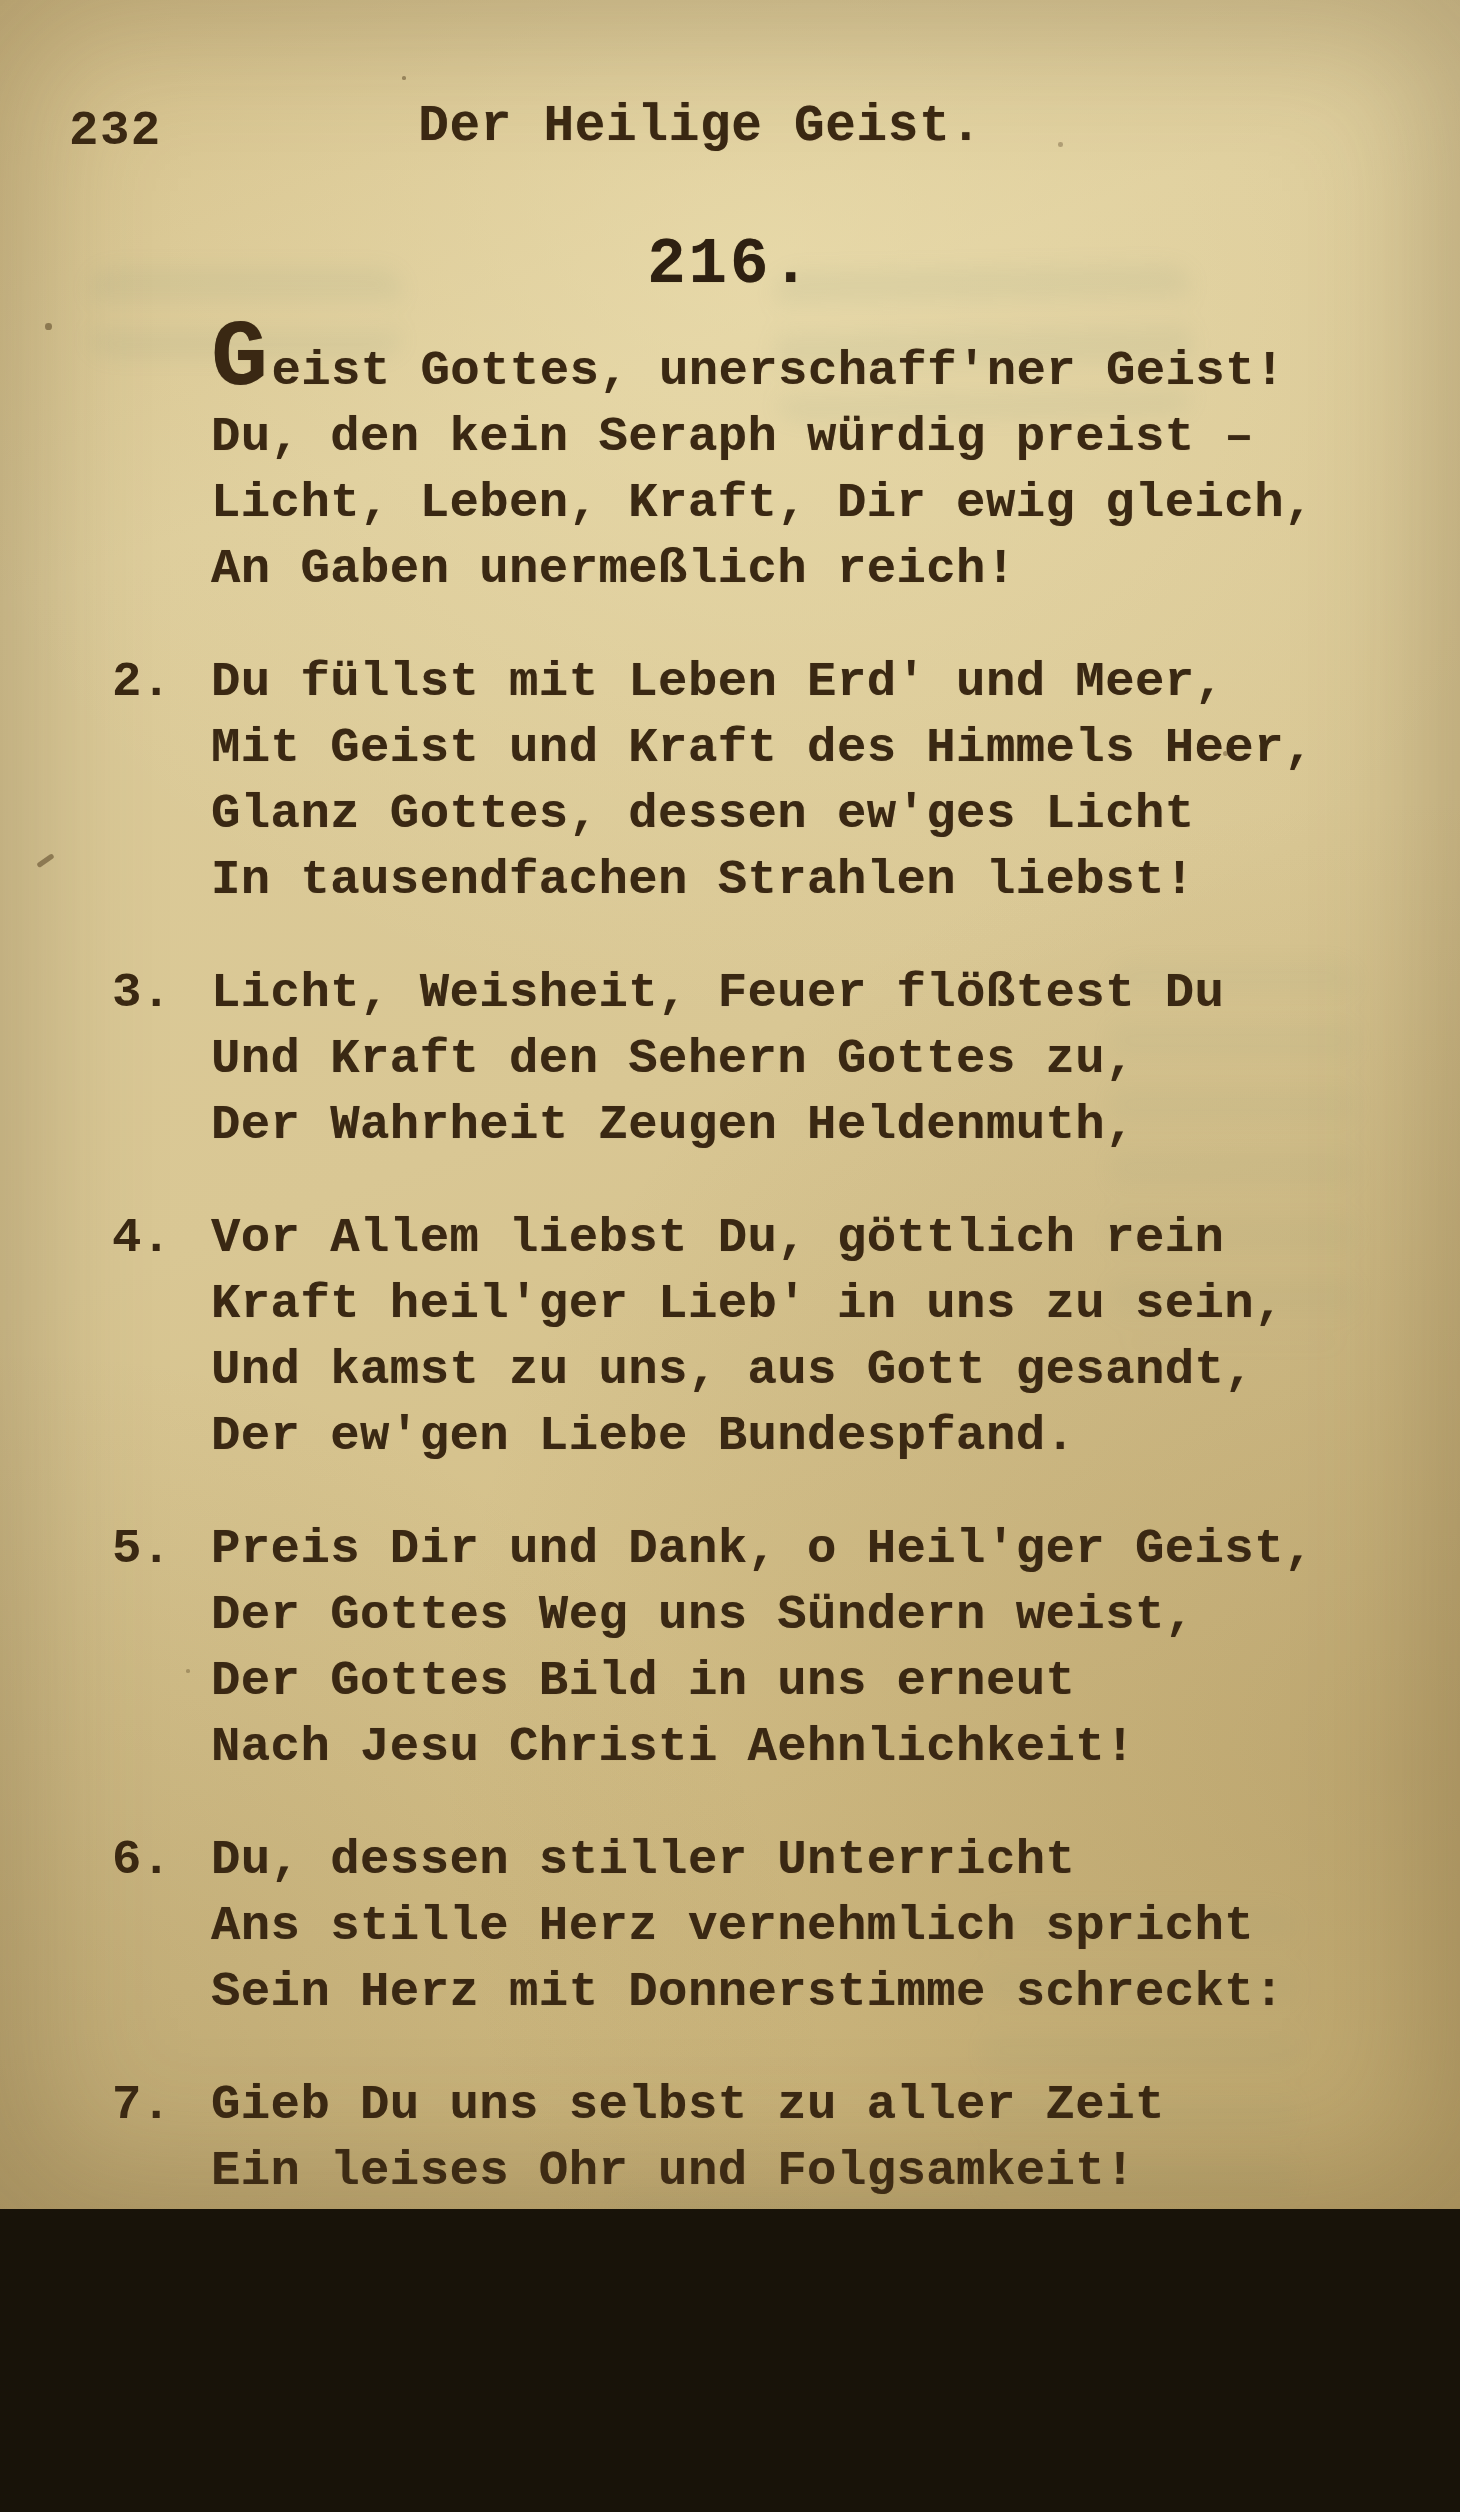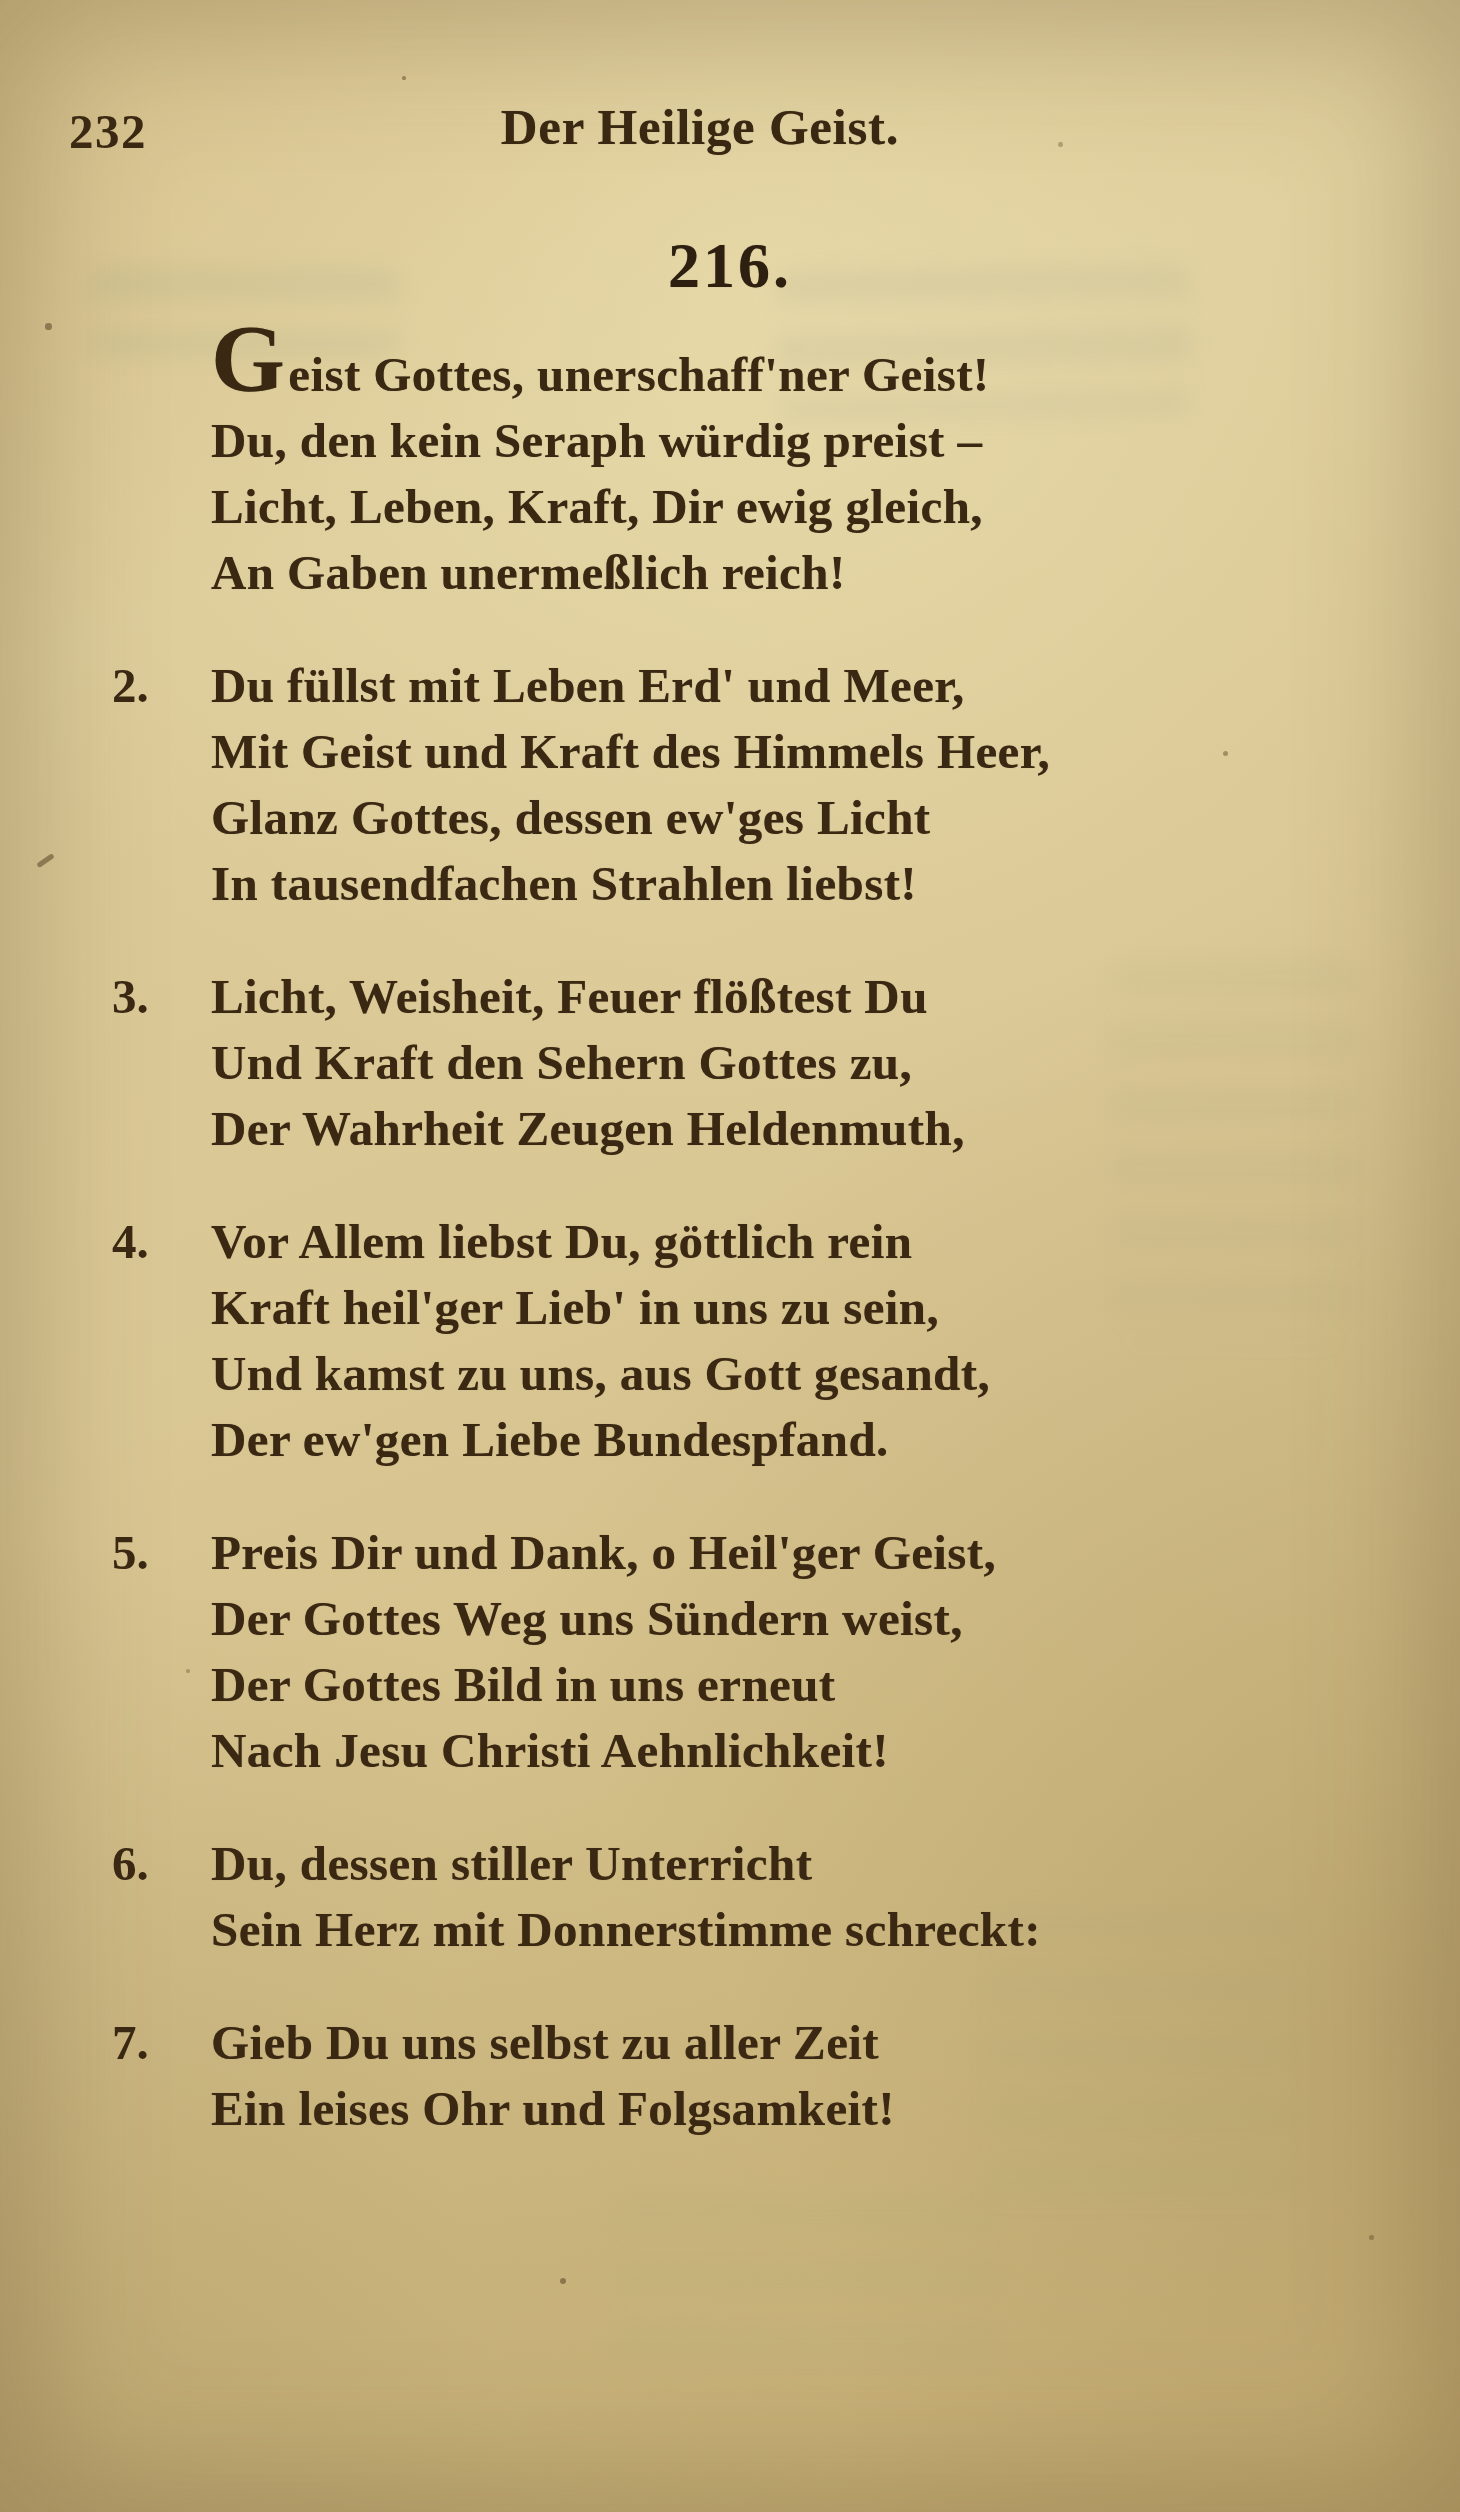--- a/index.html
+++ b/index.html
@@ -3,23 +3,23 @@
 <meta charset="utf-8">
 <style>
   html, body {
     margin: 0;
     padding: 0;
     background: #181309;
   }
   .page {
     position: relative;
     width: 1460px;
-    height: 2512px;
+    height: 2209px;
     overflow: hidden;
-    font-family: Liberation Serif, serif;
+    font-family: Liberation Mono, monospace;
     color: #3a2813;
     background:
       radial-gradient(95% 55% at 52% 12%, rgba(242,230,184,0.50), rgba(242,230,184,0) 62%),
       radial-gradient(120% 80% at 96% 80%, rgba(124,98,52,0.22), rgba(124,98,52,0) 55%),
       radial-gradient(110% 70% at 2% 96%, rgba(116,94,52,0.20), rgba(116,94,52,0) 50%),
       linear-gradient(160deg, #d2bd87 0%, #dccb99 22%, #d9c794 48%, #d2bd85 75%, #c8b176 100%);
   }
   
   .vignette {
     position: absolute; inset: 0;
@@ -160,20 +160,21 @@
           <div class="verse-line">Preis Dir und Dank, o Heil'ger Geist,</div>
           <div class="verse-line">Der Gottes Weg uns Sündern weist,</div>
           <div class="verse-line">Der Gottes Bild in uns erneut</div>
           <div class="verse-line">Nach Jesu Christi Aehnlichkeit!</div>
         </div>
       </div>
       <div class="verse">
         <div class="verse-number">6.</div>
         <div class="verse-lines">
           <div class="verse-line">Du, dessen stiller Unterricht</div>
+          <div class="verse-line">Ans stille Herz vernehmlich spricht</div>
           <div class="verse-line">Sein Herz mit Donnerstimme schreckt:</div>
         </div>
       </div>
       <div class="verse">
         <div class="verse-number">7.</div>
         <div class="verse-lines">
           <div class="verse-line">Gieb Du uns selbst zu aller Zeit</div>
           <div class="verse-line">Ein leises Ohr und Folgsamkeit!</div>
         </div>
       </div>

